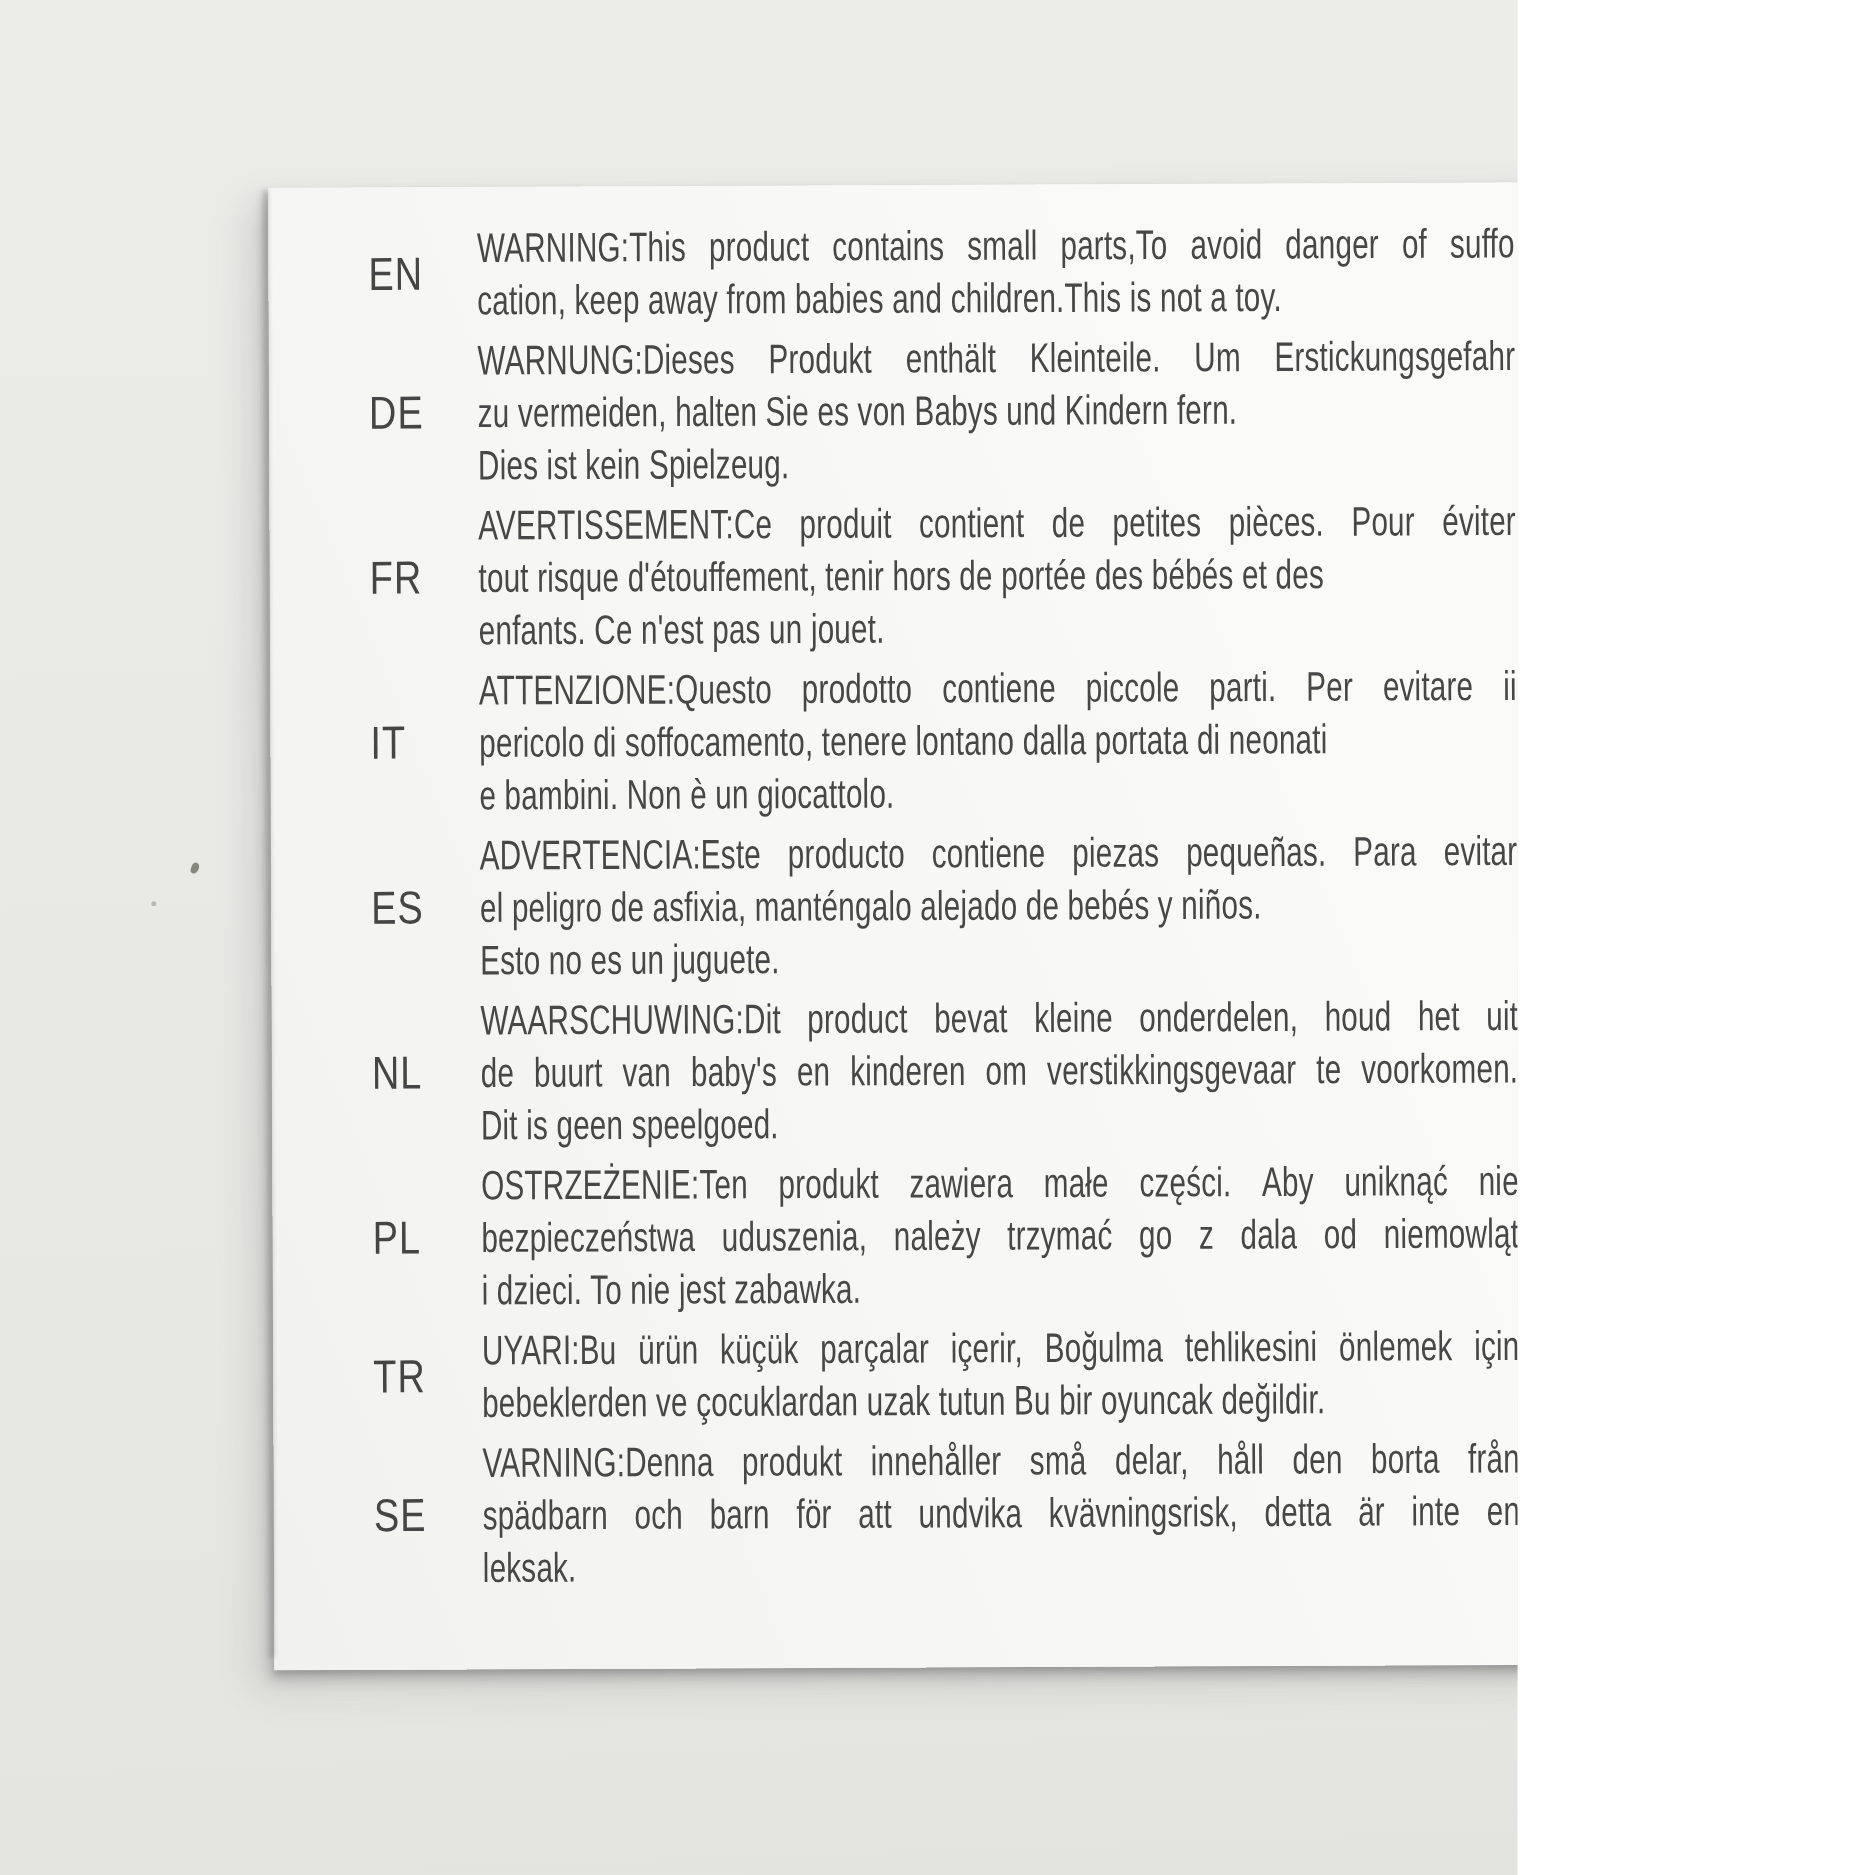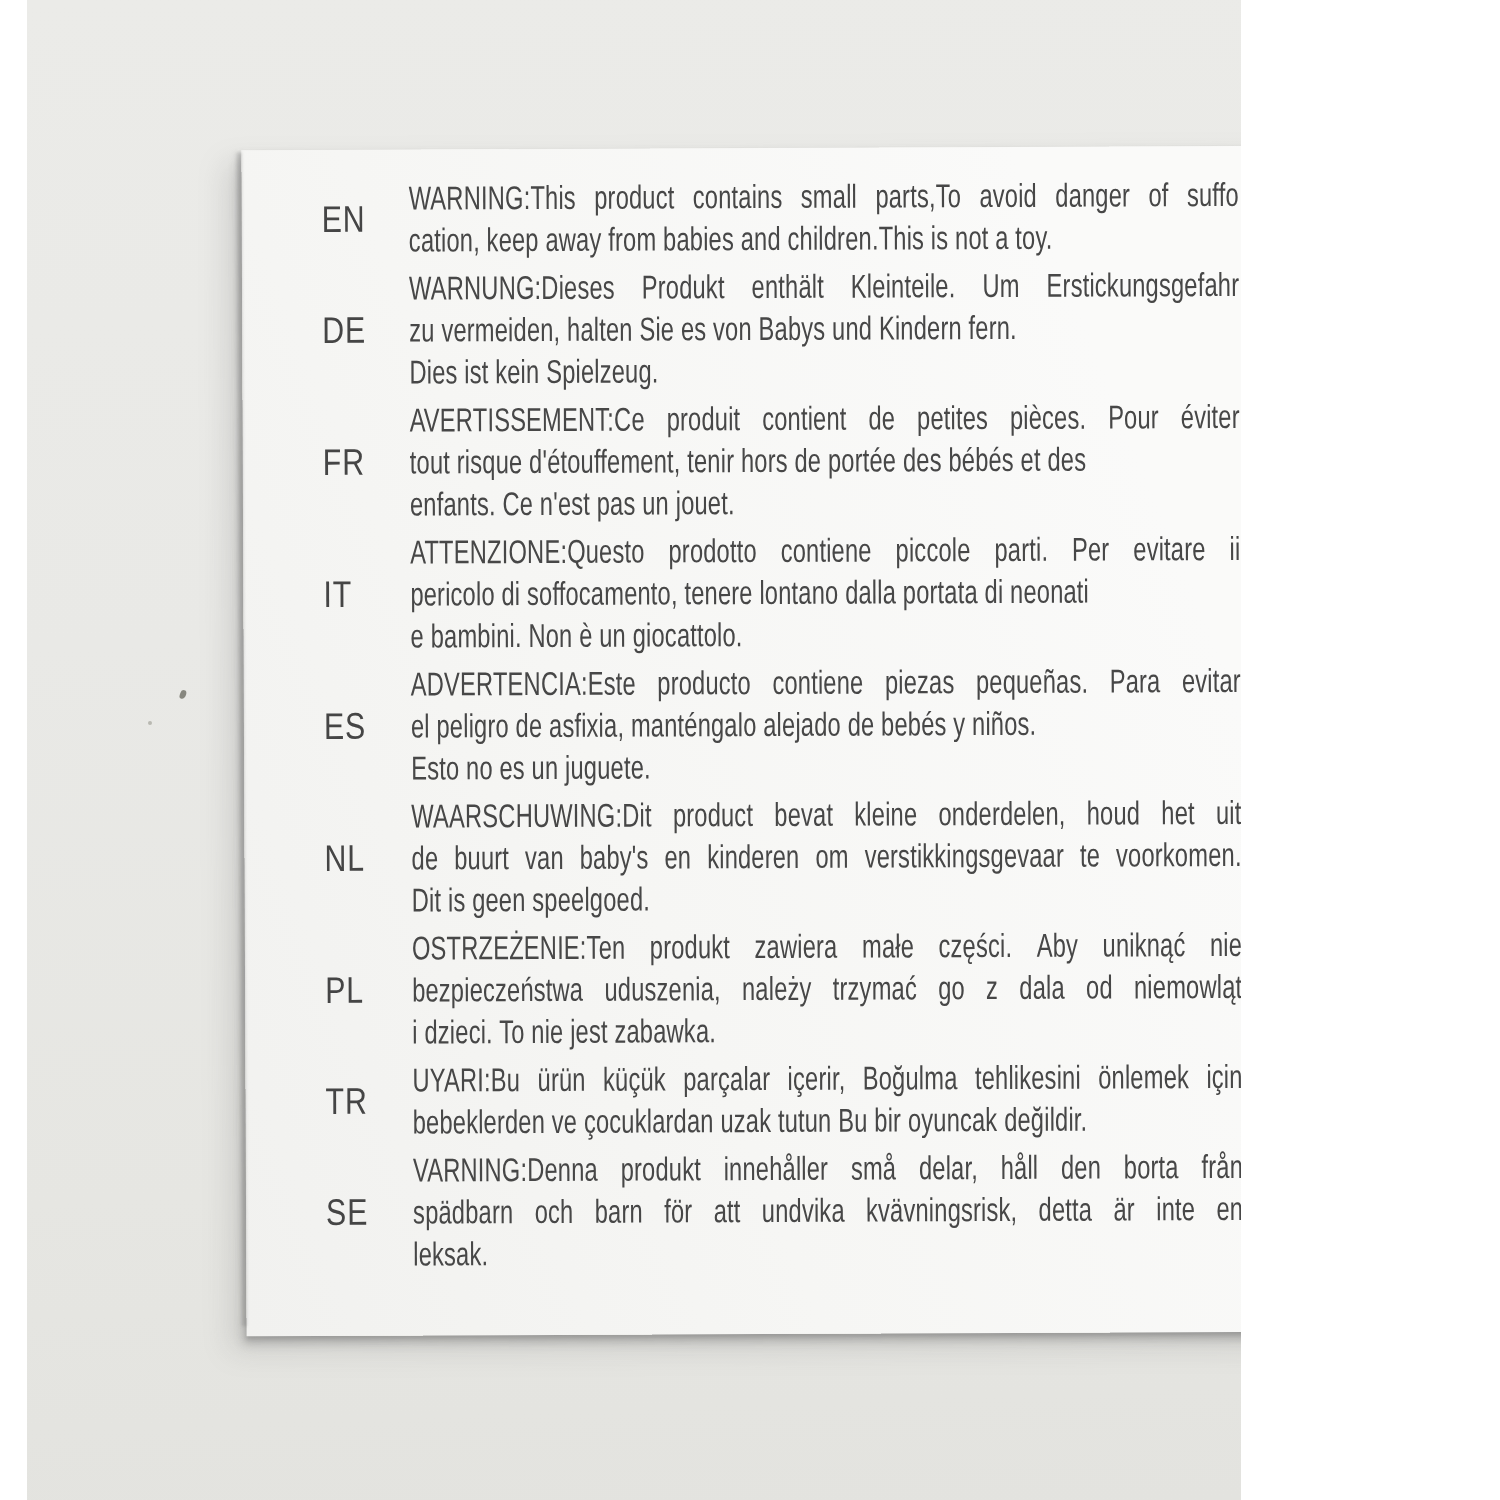--- a/index.html
+++ b/index.html
@@ -5,21 +5,20 @@
   html, body {
     margin: 0; padding: 0;
     width: 1500px; height: 1500px;
     font-family: "Liberation Sans", "DejaVu Sans", sans-serif;
   }
   .scene {
     position: relative;
     width: 1214px; height: 1500px;
     overflow: hidden;
     background: linear-gradient(178deg, #ebebe8 0%, #e9e9e6 42%, #e6e6e2 78%, #e3e3df 100%);
-    margin-left: 27px;
   }
   .paper {
     position: absolute;
     left: 217px; top: 148px;
     width: 1047px; height: 1186px;
     transform: rotate(-0.25deg);
     background: linear-gradient(68deg, #f1f1ef 0%, #f6f6f4 38%, #fafaf9 82%);
     box-shadow:
       -3px 7px 10px rgba(110,110,110,0.38),
       -16px 14px 28px rgba(120,120,120,0.22),

